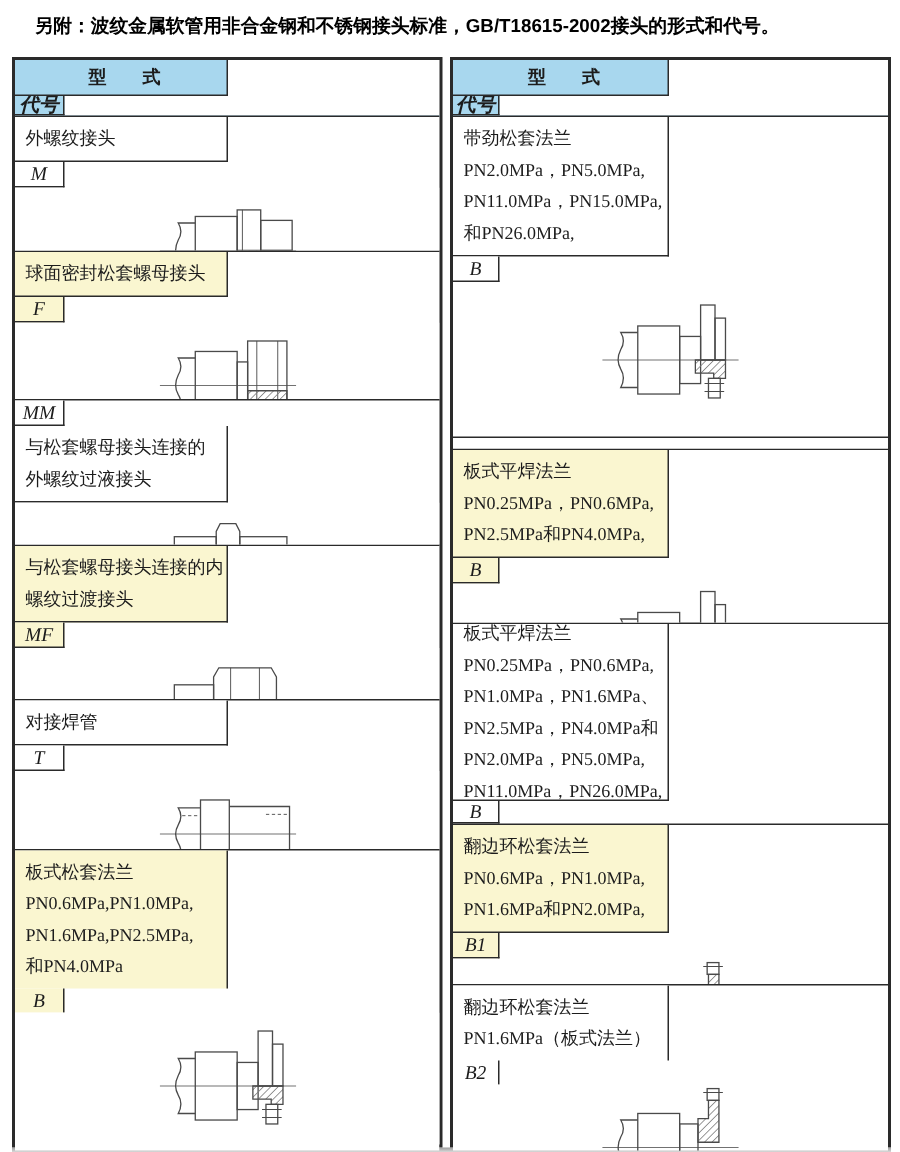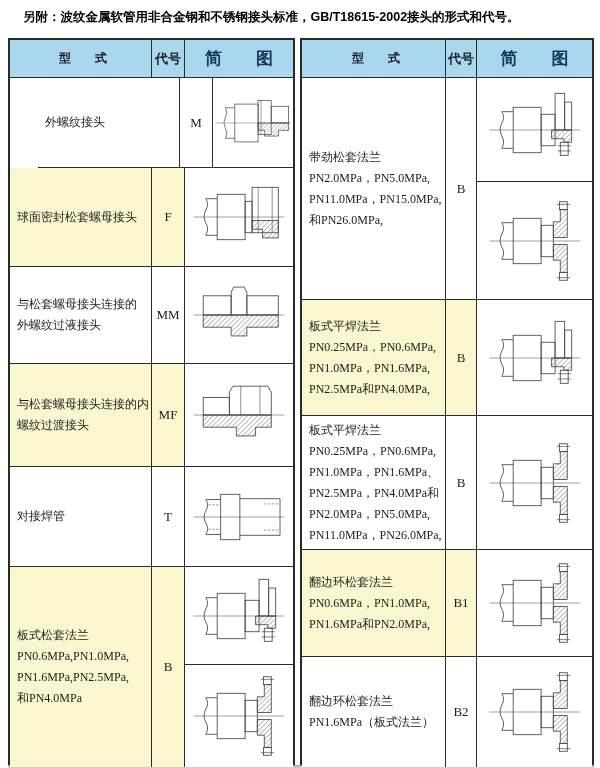--- a/index.html
+++ b/index.html
@@ -20,21 +20,21 @@
     font-size:12.5px;
     line-height:16px;
     color:#000;
     white-space:nowrap;
     margin-left:15px;
   }
   .tables{display:flex;gap:5px;padding:0 0 0 8px;height:727px;}
   .ftable{border:2px solid var(--bd);background:#fff;}
   .t-left{width:287px;}
   .t-right{width:294px;}
-  .row{display:flex;width:100%;}
+  .row{display:flex;width:100%;flex-direction:column;}
   .row.header{height:38px;}
   .cell{
     border-right:1px solid var(--bd);
     border-bottom:1px solid var(--bd);
     background:#fff;
     overflow:hidden;
   }
   .cell:last-child{border-right:none;}
   .row:last-child .cell{border-bottom:none;}
   .cell.h{
@@ -48,20 +48,21 @@
     display:flex;flex-direction:column;justify-content:center;
     padding:4px 2px 4px 7px;
     font-size:12px;
     line-height:21px;
     color:#1c1c1c;
   }
   .cell.code{
     display:flex;align-items:center;justify-content:center;
     font-size:13px;
     color:#1c1c1c;
+    font-style:italic;
   }
   .cell.diag{flex:1;display:flex;flex-direction:column;padding:0;}
   .hl{background:var(--hl);}
   .t-left .type{width:142px;}
   .t-left .code{width:33px;}
   .t-right .type{width:144px;}
   .t-right .code{width:31px;}
   .subdiag{
     display:flex;align-items:center;justify-content:center;
     flex:1;
@@ -79,21 +80,21 @@
 
 <div class="caption">另附：波纹金属软管用非合金钢和不锈钢接头标准，GB/T18615-2002接头的形式和代号。</div>
 
 <div class="tables">
   <div class="ftable t-left" id="table-left">
       <div class="row header">
         <div class="cell h type">型　　式</div>
         <div class="cell h code">代号</div>
         <div class="cell h diag">简　　图</div>
       </div>
-      <div class="row" style="height: 90px; padding-left: 28px;">
+      <div class="row" style="height: 90px;">
         <div class="cell type">
           <div class="tline">外螺纹接头</div>
         </div>
         <div class="cell code">M</div>
         <div class="cell diag">
           <div class="subdiag">
             <svg viewBox="0 0 110 96" width="96" height="84" xmlns="http://www.w3.org/2000/svg">
               <defs>
                 <pattern id="hp1" width="4" height="4" patternUnits="userSpaceOnUse" patternTransform="rotate(45)">
                   <line x1="0" y1="0" x2="0" y2="4" stroke="#7d7d7d" stroke-width="1.2"></line>
@@ -129,25 +130,25 @@
               <rect x="70" y="14" width="30" height="52" fill="none" stroke="#4a4a4a" stroke-width="1"></rect>
               <line x1="77" y1="14" x2="77" y2="66" stroke="#4a4a4a" stroke-width="0.7"></line>
               <line x1="93" y1="14" x2="93" y2="66" stroke="#4a4a4a" stroke-width="0.7"></line>
               <path d="M70 52 H100 V72 H82 V62 H70 Z" fill="url(#hp2)" stroke="#4a4a4a" stroke-width="1"></path>
               <line x1="3" y1="48" x2="107" y2="48" stroke="#4a4a4a" stroke-width="0.6"></line>
             </svg>
           </div>
         </div>
       </div>
       <div class="row" style="height: 97px;">
+        <div class="cell code">MM</div>
         <div class="cell type">
           <div class="tline">与松套螺母接头连接的</div>
           <div class="tline">外螺纹过液接头</div>
         </div>
-        <div class="cell code">MM</div>
         <div class="cell diag">
           <div class="subdiag">
             <svg viewBox="0 0 110 96" width="96" height="84" xmlns="http://www.w3.org/2000/svg">
               <defs>
                 <pattern id="hp3" width="4" height="4" patternUnits="userSpaceOnUse" patternTransform="rotate(45)">
                   <line x1="0" y1="0" x2="0" y2="4" stroke="#7d7d7d" stroke-width="1.2"></line>
                 </pattern>
               </defs>
               <rect x="14" y="26" width="32" height="22" fill="none" stroke="#4a4a4a" stroke-width="1"></rect>
               <path d="M49 16 H61 L64 22 V48 H46 V22 Z" fill="none" stroke="#4a4a4a" stroke-width="1"></path>
@@ -309,21 +310,20 @@
               <line x1="80" y1="90" x2="95" y2="90" stroke="#4a4a4a" stroke-width="0.8"></line>
               <line x1="3" y1="48" x2="107" y2="48" stroke="#4a4a4a" stroke-width="0.6"></line>
             </svg>
           </div>
         </div>
       </div>
       <div class="row" style="height: 116px;">
         <div class="cell type hl">
           <div class="tline">板式平焊法兰</div>
           <div class="tline">PN0.25MPa，PN0.6MPa,</div>
-          <div class="tline">PN1.0MPa，PN1.6MPa,</div>
           <div class="tline">PN2.5MPa和PN4.0MPa,</div>
         </div>
         <div class="cell code hl">B</div>
         <div class="cell diag">
           <div class="subdiag">
             <svg viewBox="0 0 110 96" width="96" height="84" xmlns="http://www.w3.org/2000/svg">
               <defs>
                 <pattern id="hp10" width="4" height="4" patternUnits="userSpaceOnUse" patternTransform="rotate(45)">
                   <line x1="0" y1="0" x2="0" y2="4" stroke="#7d7d7d" stroke-width="1.2"></line>
                 </pattern>

